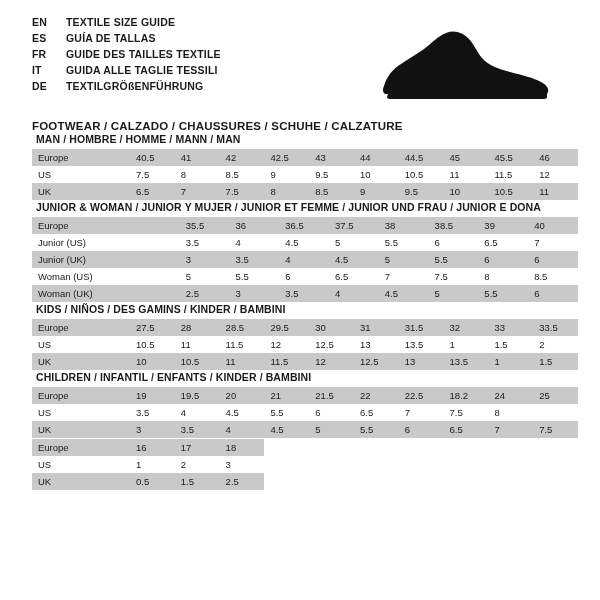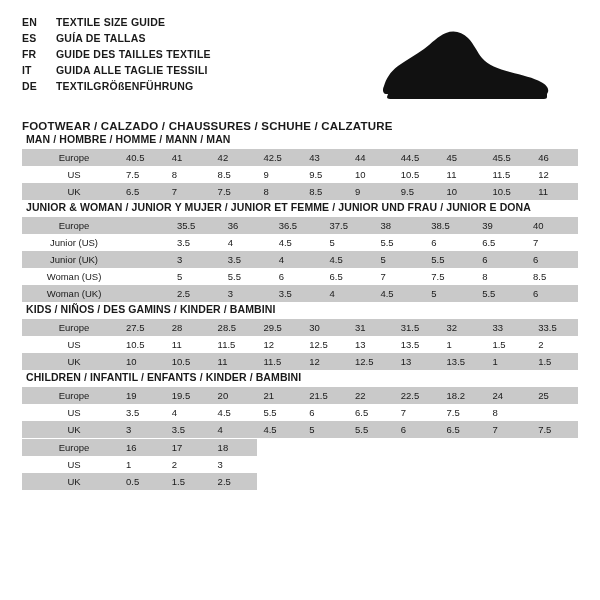--- a/index.html
+++ b/index.html
@@ -12,21 +12,21 @@
     background: #ffffff;
     font-family: "Liberation Sans", sans-serif;
     color: #1a1a1a;
     overflow: hidden;
   }
   .page {
     position: relative;
     width: 600px;
     height: 600px;
     box-sizing: border-box;
-    padding: 16px 22px 0 22px;
+    padding: 16px 22px 0 32px;
   }
 
   
   .header {
     position: relative;
     height: 96px;
   }
   .lang-table {
     border-collapse: collapse;
     font-size: 10.5px;
@@ -88,21 +88,20 @@
   }
   table.size tr.shaded td {
     background: #c9c9c9;
   }
   table.size tr.plain td {
     background: #ffffff;
   }
   table.size td.label {
     width: 92px;
     padding-left: 6px;
-    text-align: center;
   }
   table.size td.val {
     text-align: left;
   }
 
   
   .narrow td.val { }
 </style>
 </head>
 <body>

